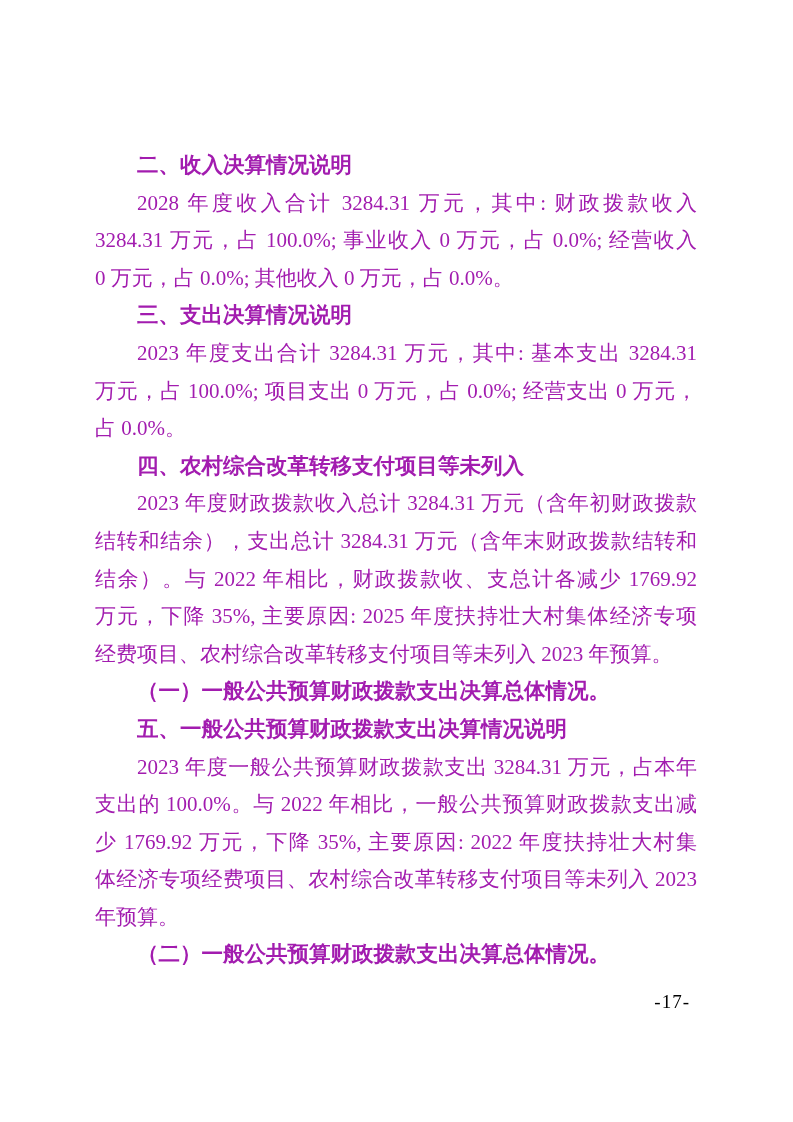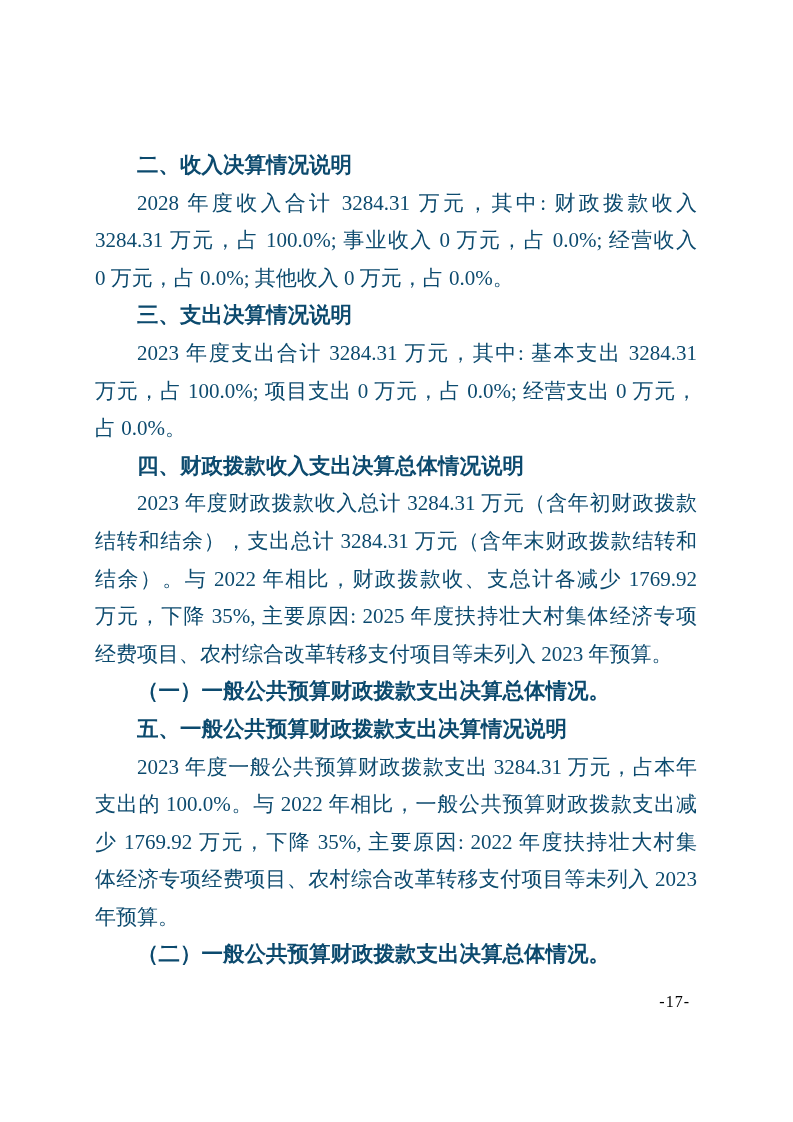--- a/index.html
+++ b/index.html
@@ -16,21 +16,21 @@
   }
   .content {
     position: absolute;
     left: 95px; top: 147px;
     width: 602px;
   }
   .line {
     height: 37.6px;
     line-height: 37.6px;
     font-size: 21px;
-    color: #0c4a6e;
+    color: #a21caf;
     overflow: hidden;
     word-break: keep-all;
     white-space: normal;
   }
   
   .j {
     text-align: justify;
     text-align-last: justify;
   }
   
@@ -39,41 +39,41 @@
   .hd {
     font-family: "Liberation Sans", "DejaVu Sans", sans-serif;
     font-weight: 700;
     font-size: 21.5px;
   }
   
   .sub { font-weight: 700; font-size: 21.5px; }
   .pagenum {
     position: absolute;
     right: 103px; top: 991px;
-    font-size: 16px;
+    font-size: 19px;
     line-height: 22px;
     color: #000000;
     letter-spacing: 1px;
     font-family: "Liberation Serif", "DejaVu Serif", serif;
   }
 </style>
 </head>
 <body>
 
 <div class="page">
   <div class="content">
     <div class="line hd ind">二、收入决算情况说明</div>
     <div class="line ind j">2028 年度收入合计 3284.31 万元，其中: 财政拨款收入</div>
     <div class="line j">3284.31 万元，占 100.0%; 事业收入 0 万元，占 0.0%; 经营收入</div>
     <div class="line">0 万元，占 0.0%; 其他收入 0 万元，占 0.0%。</div>
     <div class="line hd ind">三、支出决算情况说明</div>
     <div class="line ind j">2023 年度支出合计 3284.31 万元，其中: 基本支出 3284.31</div>
     <div class="line j">万元，占 100.0%; 项目支出 0 万元，占 0.0%; 经营支出 0 万元，</div>
     <div class="line">占 0.0%。</div>
-    <div class="line hd ind">四、财政拨款收入支出决算总体情况说明</div>
+    <div class="line hd ind">四、农村综合改革转移支付项目等未列入</div>
     <div class="line ind j">2023 年度财政拨款收入总计 3284.31 万元（含年初财政拨款</div>
     <div class="line j">结转和结余），支出总计 3284.31 万元（含年末财政拨款结转和</div>
     <div class="line j">结余）。与 2022 年相比，财政拨款收、支总计各减少 1769.92</div>
     <div class="line j">万元，下降 35%, 主要原因: 2025 年度扶持壮大村集体经济专项</div>
     <div class="line">经费项目、农村综合改革转移支付项目等未列入 2023 年预算。</div>
     <div class="line sub ind">（一）一般公共预算财政拨款支出决算总体情况。</div>
     <div class="line hd ind">五、一般公共预算财政拨款支出决算情况说明</div>
     <div class="line ind j">2023 年度一般公共预算财政拨款支出 3284.31 万元，占本年</div>
     <div class="line j">支出的 100.0%。与 2022 年相比，一般公共预算财政拨款支出减</div>
     <div class="line j">少 1769.92 万元，下降 35%, 主要原因: 2022 年度扶持壮大村集</div>

